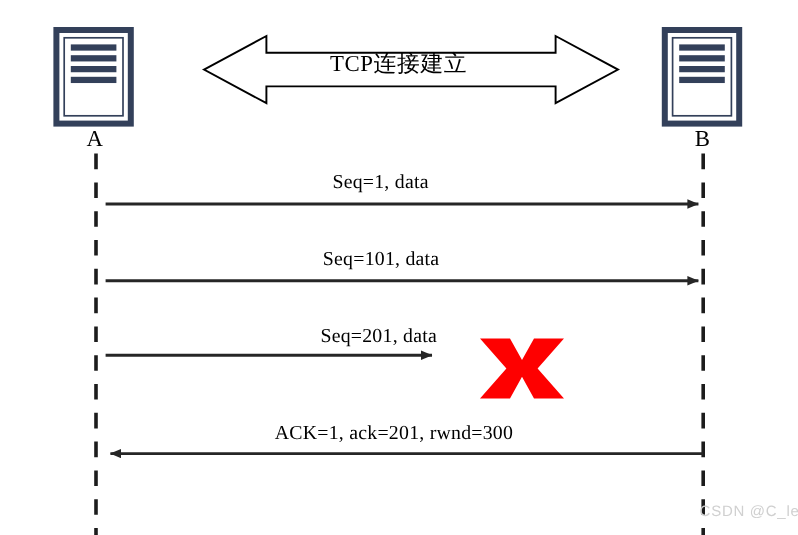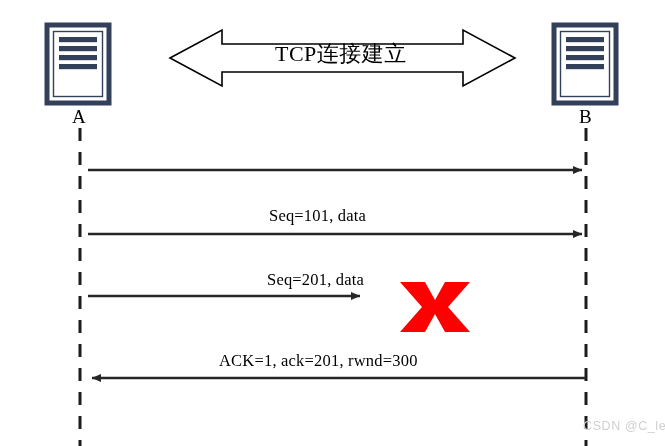--- a/index.html
+++ b/index.html
@@ -36,21 +36,21 @@
     font-size: 19px;
     line-height: 19px;
     letter-spacing: 0.5px;
   }
   .msg-label {
     font-size: 16.5px;
     line-height: 17px;
     letter-spacing: 0.2px;
   }
   .flow-label {
-    font-size: 22px;
+    font-size: 19px;
     line-height: 19px;
     letter-spacing: 0.5px;
   }
   .watermark {
     position: absolute;
     white-space: nowrap;
     font-family: "Liberation Sans", "DejaVu Sans", sans-serif;
     font-size: 12.5px;
     color: #d0d0d0;
     letter-spacing: 0.6px;
@@ -112,22 +112,23 @@
     <line x1="586" y1="378" x2="92" y2="378" stroke="#262626" stroke-width="2.4" marker-end="url(#arrowL)"></line>
 
   </svg>
 
   <div class="lbl node-letter" style="left:72px; top:107px;">A</div>
 
   <div class="lbl node-letter" style="left:579px; top:107px;">B</div>
 
   <div class="lbl flow-label" style="left:275px; top:44px;">TCP连接建立</div>
 
+  <div class="lbl msg-label" style="left:277px; top:143px;">Seq=1, data</div>
 
   <div class="lbl msg-label" style="left:269px; top:207px;">Seq=101, data</div>
 
   <div class="lbl msg-label" style="left:267px; top:271px;font-family:Liberation Serif, serif;">Seq=201, data</div>
 
-  <div class="lbl msg-label" style="left:219px; top:352px;text-align:right;">ACK=1, ack=201, rwnd=300</div>
+  <div class="lbl msg-label" style="left:229px; top:352px;text-align:right;">ACK=1, ack=201, rwnd=300</div>
 
   <div class="watermark" style="left:583px; top:419px;">CSDN @C_lea</div>
 
 </div>
 
 </body></html>

